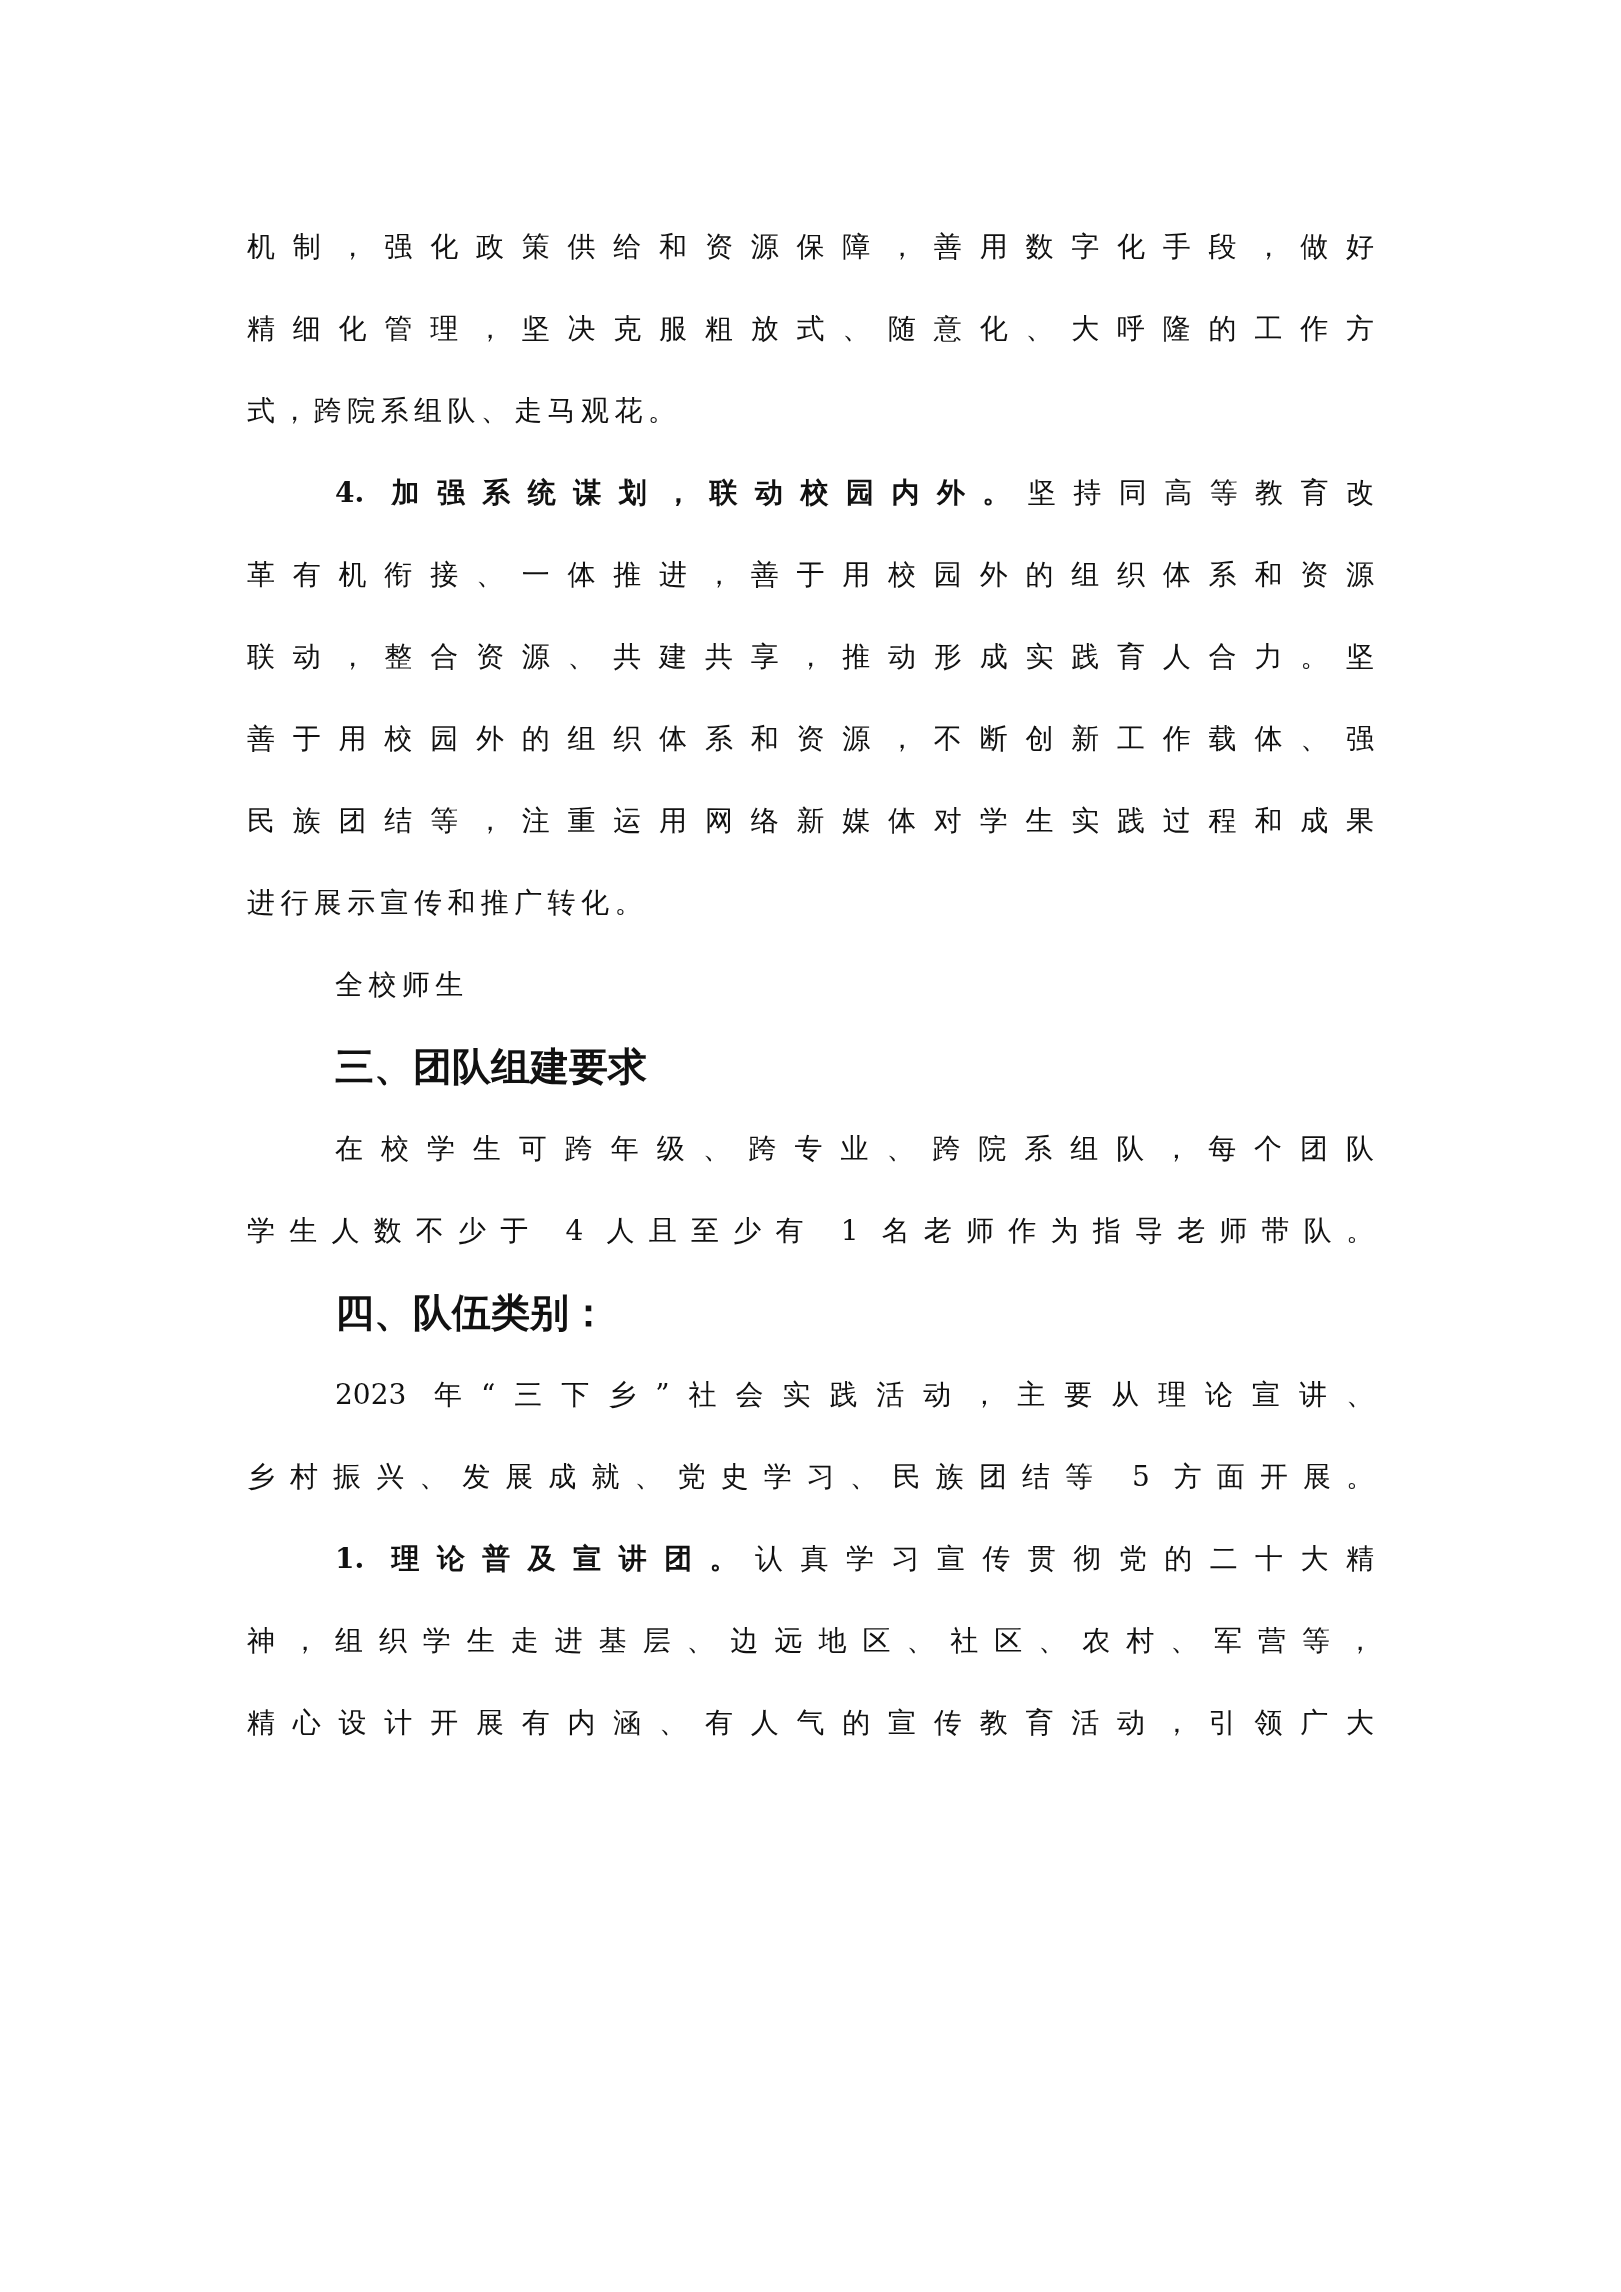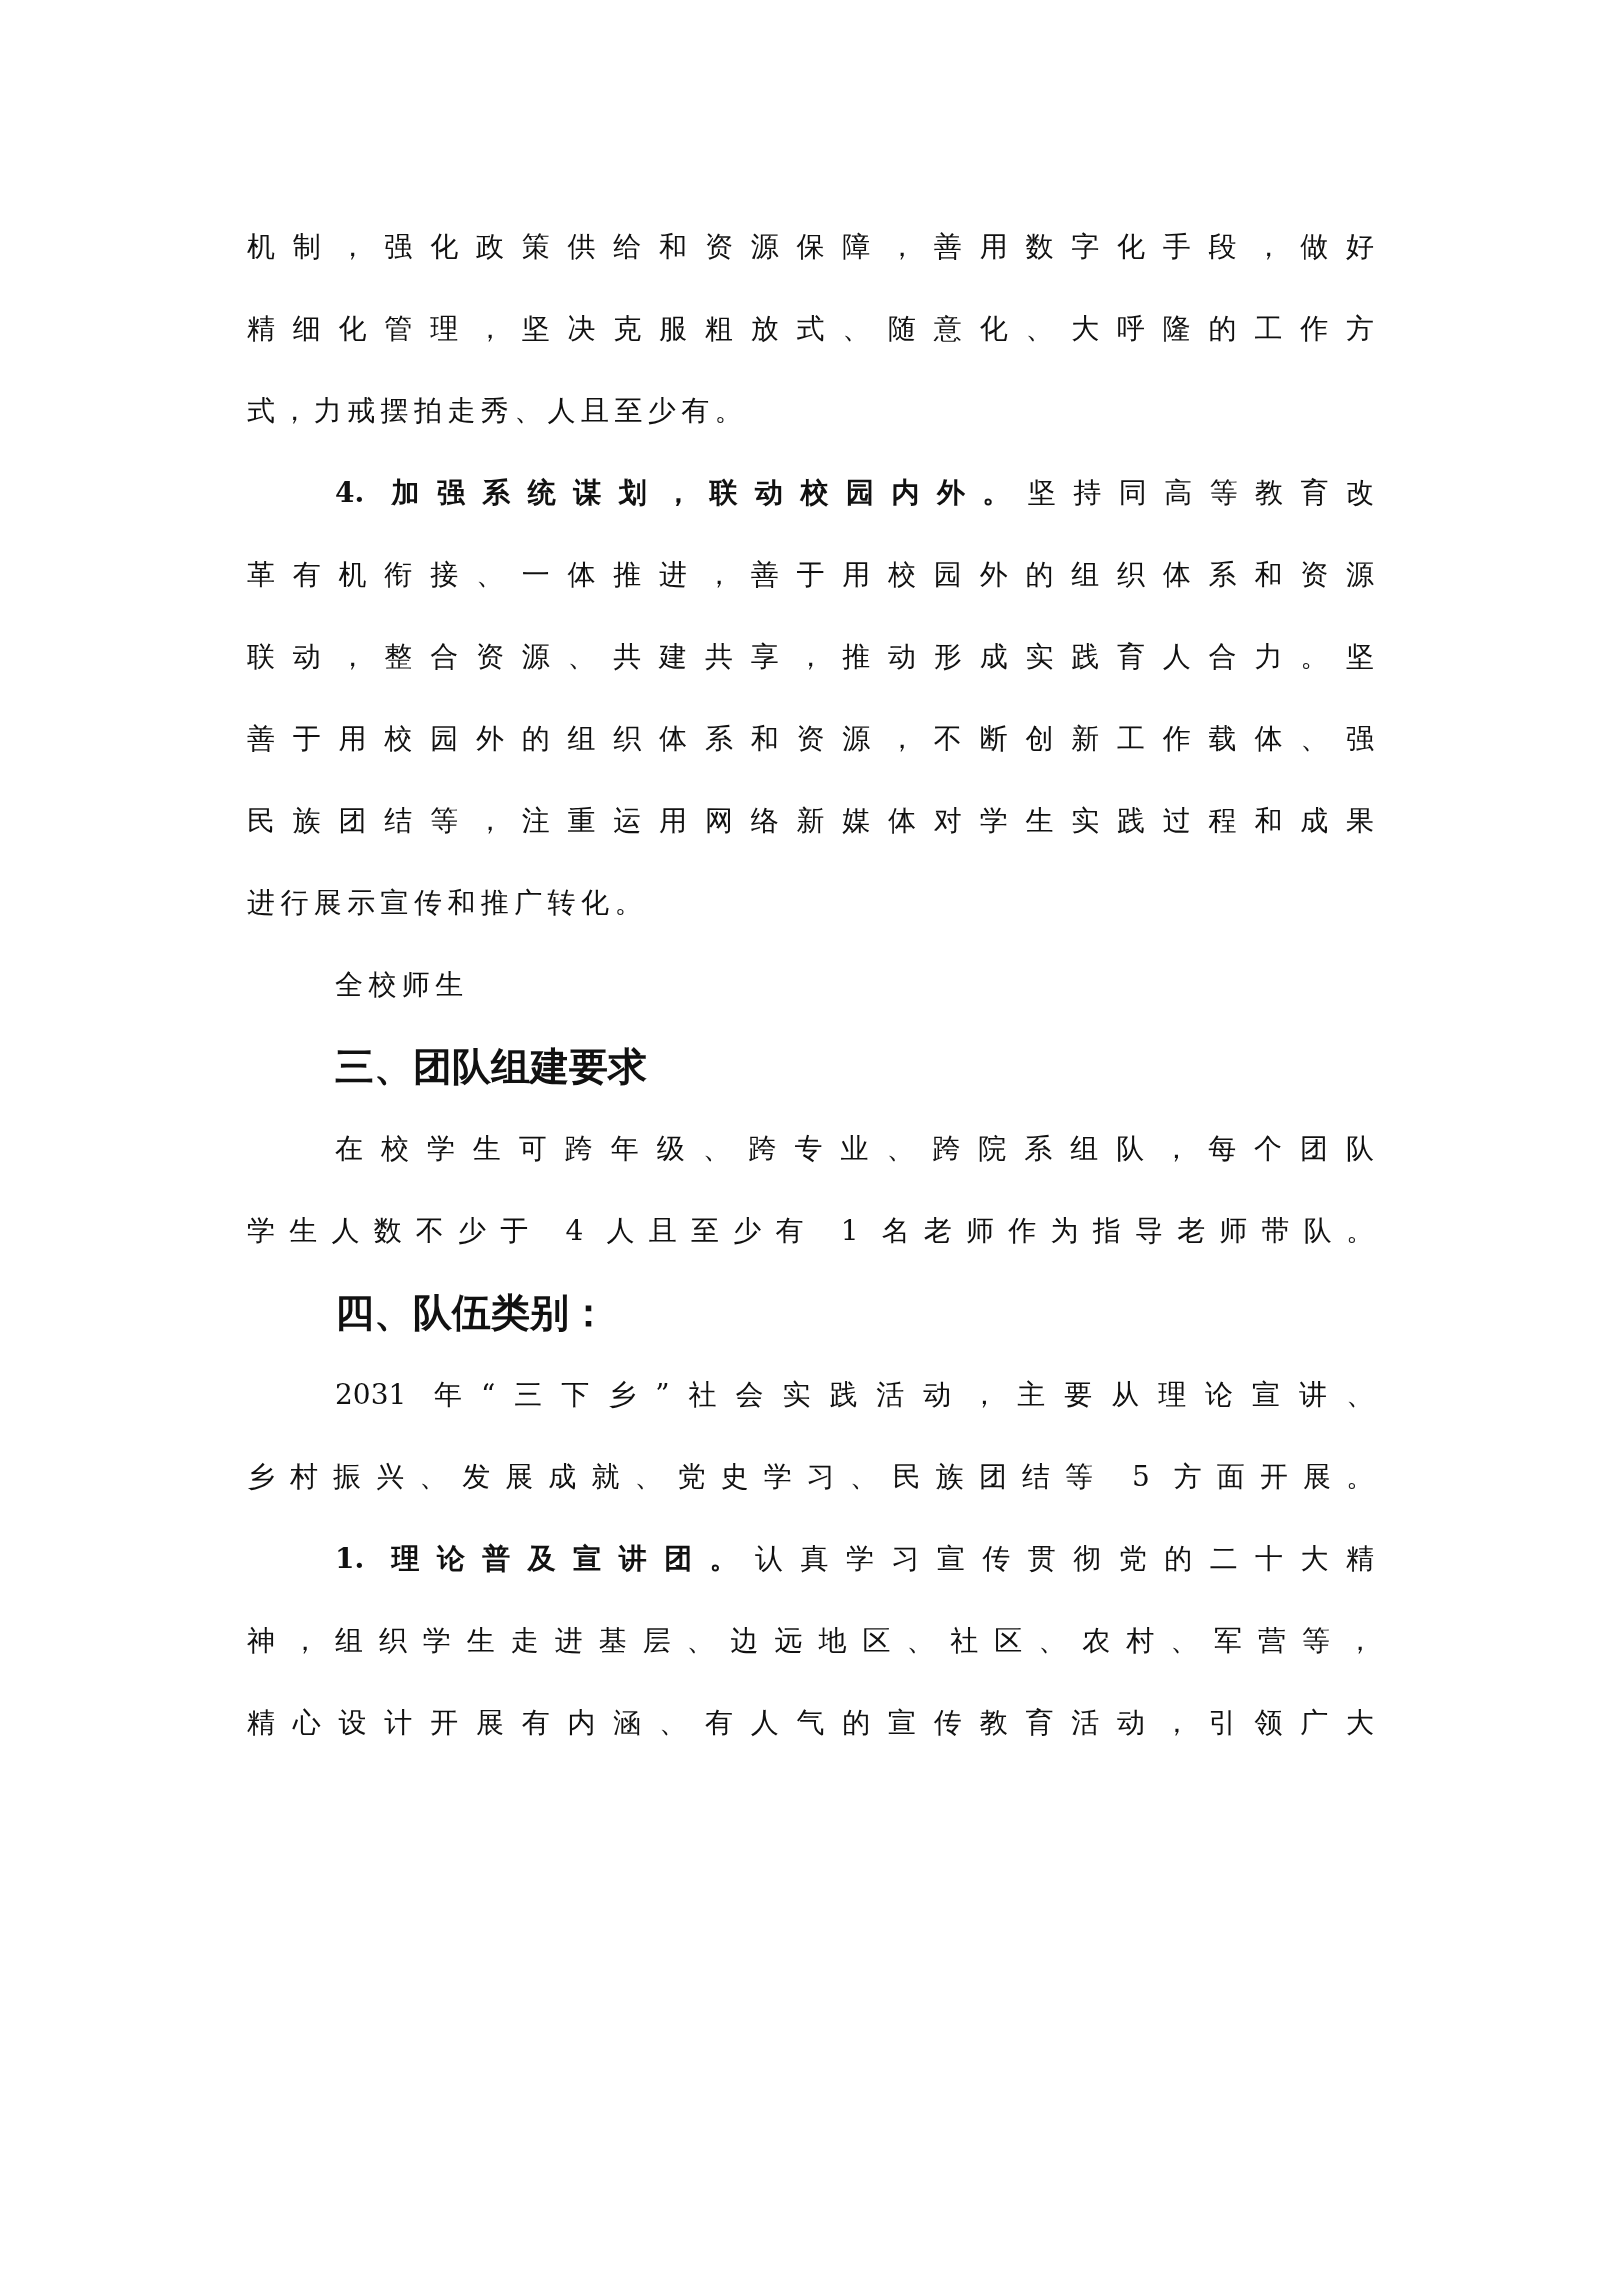--- a/index.html
+++ b/index.html
@@ -53,21 +53,21 @@
     }
   </style>
 </head>
 <body>
 
 <div class="page">
 
   <div class="paragraph">
     <span class="line justify">机制，强化政策供给和资源保障，善用数字化手段，做好</span>
     <span class="line justify">精细化管理，坚决克服粗放式、随意化、大呼隆的工作方</span>
-    <span class="line">式，力戒摆拍走秀、人且至少有。</span>
+    <span class="line">式，跨院系组队、走马观花。</span>
   </div>
 
   <div class="paragraph">
     <span class="line justify indent"><span class="lead">4. 加强系统谋划，联动校园内外。</span><span>坚持同高等教育改</span></span>
     <span class="line justify">革有机衔接、一体推进，善于用校园外的组织体系和资源</span>
     <span class="line justify">联动，整合资源、共建共享，推动形成实践育人合力。坚</span>
     <span class="line justify">善于用校园外的组织体系和资源，不断创新工作载体、强</span>
     <span class="line justify">民族团结等，注重运用网络新媒体对学生实践过程和成果</span>
     <span class="line">进行展示宣传和推广转化。</span>
   </div>
@@ -78,21 +78,21 @@
   </div>
 
   <div class="section">
     <span class="line heading indent">三、团队组建要求</span>
     <span class="line justify indent">在校学生可跨年级、跨专业、跨院系组队，每个团队</span>
     <span class="line justify">学生人数不少于 4 人且至少有 1 名老师作为指导老师带队。</span>
   </div>
 
   <div class="section">
     <span class="line heading indent">四、队伍类别：</span>
-    <span class="line justify indent">2031 年“三下乡”社会实践活动，主要从理论宣讲、</span>
+    <span class="line justify indent">2023 年“三下乡”社会实践活动，主要从理论宣讲、</span>
     <span class="line justify">乡村振兴、发展成就、党史学习、民族团结等 5 方面开展。</span>
   </div>
 
   <div class="paragraph">
     <span class="line justify indent"><span class="lead">1. 理论普及宣讲团。</span><span>认真学习宣传贯彻党的二十大精</span></span>
     <span class="line justify">神，组织学生走进基层、边远地区、社区、农村、军营等，</span>
     <span class="line justify">精心设计开展有内涵、有人气的宣传教育活动，引领广大</span>
   </div>
 
 </div>

